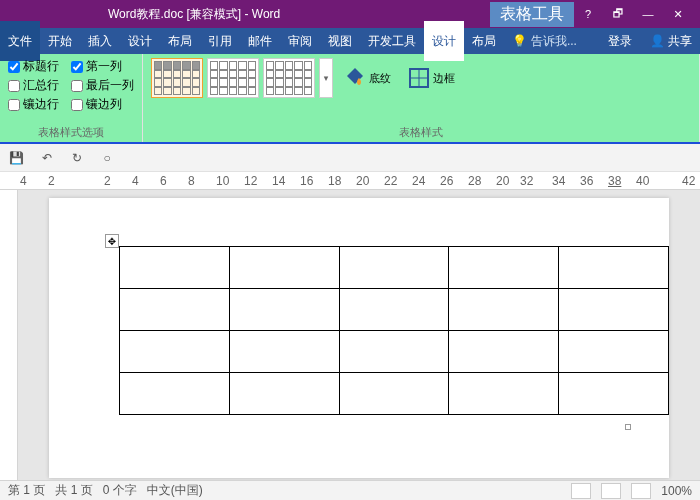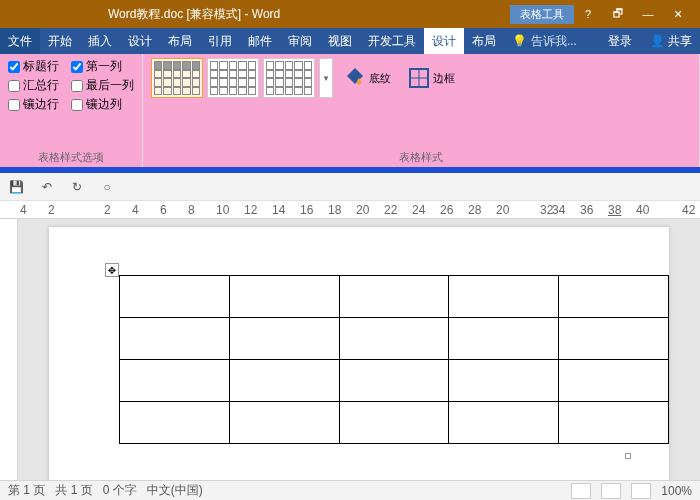--- a/index.html
+++ b/index.html
@@ -1,29 +1,29 @@
 <!DOCTYPE html>
 <html><head>
 <meta charset="utf-8">
 <style>
 *{margin:0;padding:0;box-sizing:border-box;font-family:"Microsoft YaHei",sans-serif;font-size:12px;user-select:none}
 body{background:#fff;width:700px;height:500px;overflow:hidden;position:relative}
-.titlebar{height:28px;background:#a16207;color:#fff;display:flex;align-items:center;padding:0 8px}
+.titlebar{height:28px;background:#701a75;color:#fff;display:flex;align-items:center;padding:0 8px}
 .titlebar .fn{flex:1;text-align:left;font-size:12px;padding-left:100px}
-.tbl-tools{background:#5b8bc4;padding:2px 10px;font-size:11px;margin-left:118px}
+.tbl-tools{background:#5b8bc4;padding:2px 10px;font-size:16px;margin-left:118px}
 .winbtns{display:flex;gap:2px}
 .winbtn{width:28px;height:20px;display:flex;align-items:center;justify-content:center;font-size:11px}
 .menubar{height:26px;background:#2b579a;display:flex;align-items:center;color:#fff}
-.mtab{padding:0 8px;height:26px;display:flex;align-items:center;font-size:12px;cursor:pointer}
+.mtab{padding:0 8px;height:40px;display:flex;align-items:center;font-size:12px;cursor:pointer}
 .mtab.active{background:#fff;color:#2b579a}
 .mtab.file{background:#1e4e8c}
 .tellme{flex:1;display:flex;align-items:center;color:#cfe0f2;padding-left:8px;gap:4px}
 .login{padding:0 10px}
 .share{padding:0 8px;display:flex;align-items:center;gap:3px}
-.ribbon{height:119px;background:#f9a8d4;border-bottom:6px solid #1d4ed8;display:flex}
+.ribbon{height:90px;background:#86efac;border-bottom:2px solid #1d4ed8;display:flex}
 .rgroup{border-right:1px solid #e1e1e1;padding:4px 8px 2px;display:flex;flex-direction:column;justify-content:space-between}
 .rlabel{text-align:center;font-size:11px;color:#666;padding-top:2px}
 .opts{display:flex;flex-direction:column;gap:2px}
 .optrow{display:flex;gap:12px}
 .chk{display:flex;align-items:center;gap:3px;font-size:12px}
 .chk input{width:12px;height:12px}
 .styles{display:flex;gap:4px;align-items:center}
 .stylebox{width:52px;height:40px;border:1px solid #ccc;background:#fff;display:flex;flex-direction:column;padding:2px}
 .stylebox.sel{border:1px solid #f0a030;background:#fff4e0}
 .srow{flex:1;display:flex;gap:1px}
@@ -254,21 +254,21 @@
     <span class="tick" style="left: 244px;">12</span>
     <span class="tick" style="left: 272px;">14</span>
     <span class="tick" style="left: 300px;">16</span>
     <span class="tick" style="left: 328px;">18</span>
     <span class="tick" style="left: 356px;">20</span>
     <span class="tick" style="left: 384px;">22</span>
     <span class="tick" style="left: 412px;">24</span>
     <span class="tick" style="left: 440px;">26</span>
     <span class="tick" style="left: 468px;">28</span>
     <span class="tick" style="left: 496px;">20</span>
-    <span class="tick" style="left: 540px; text-align: right;">32</span>
+    <span class="tick" style="left: 520px; text-align: right;">32</span>
     <span class="tick" style="left: 552px;">34</span>
     <span class="tick" style="left: 580px;">36</span>
     <span class="tick" style="left: 608px; text-decoration: underline;">38</span>
     <span class="tick" style="left: 636px;">40</span>
     <span class="tick" style="left: 682px;">42</span>
   </div>
 
 <div class="doc">
   <div class="vruler"></div>
   <div class="page">

